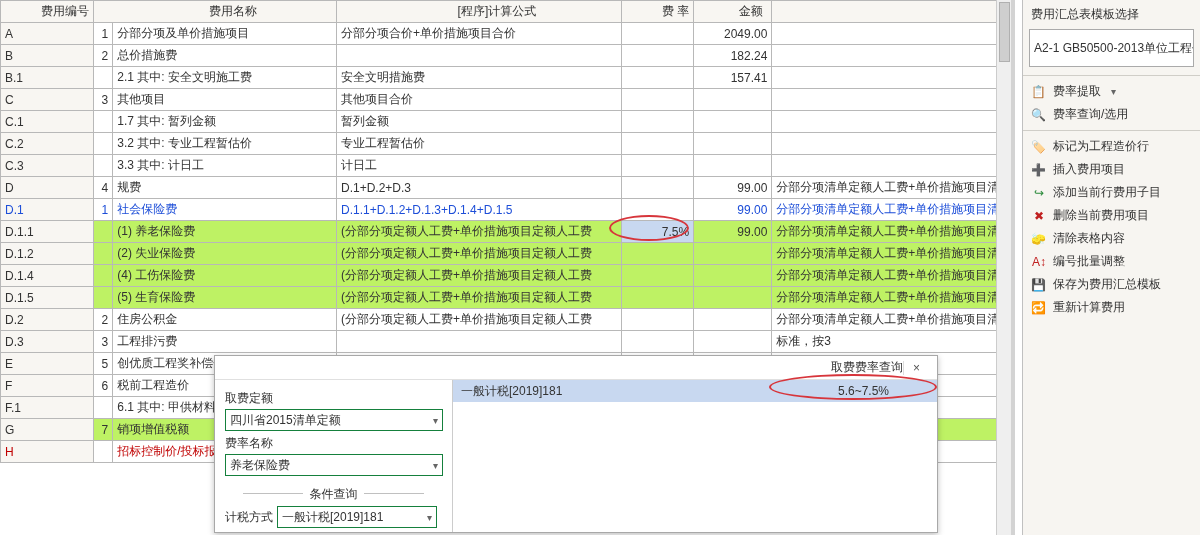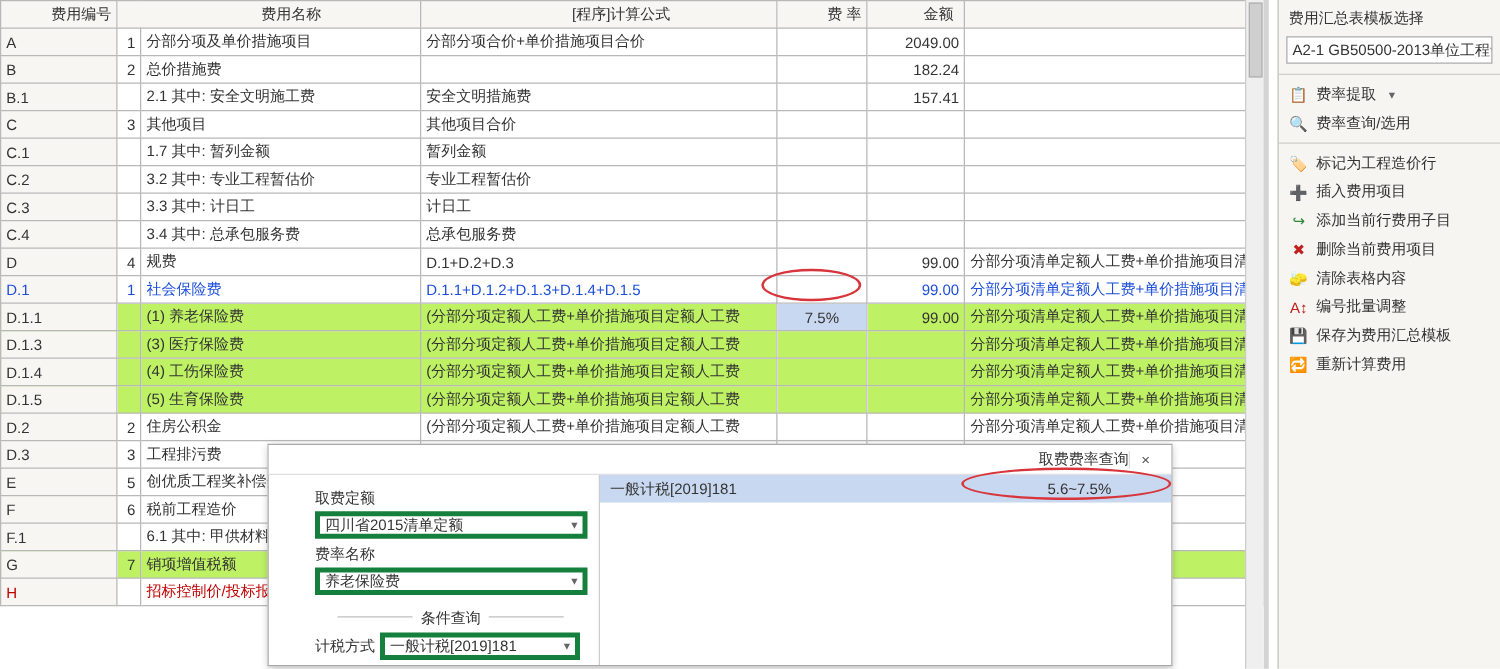--- a/index.html
+++ b/index.html
@@ -5,43 +5,43 @@
 * { box-sizing: border-box; margin: 0; padding: 0; }
 body { font-family: "Microsoft YaHei", Arial, sans-serif; font-size: 12px; color: #333; background: #fff; width: 1200px; height: 535px; overflow: hidden; position: relative; }
 .main-area { position: absolute; left: 0; top: 0; width: 1015px; height: 535px; border-right: 4px solid #d3d3d3; }
 .grid { width: 100%; border-collapse: collapse; }
 .grid th, .grid td { border: 1px solid #b8b8b8; padding: 2px 4px; height: 20px; white-space: nowrap; overflow: hidden; }
 .grid th { background: #f8f6f2; font-weight: normal; text-align: center; padding-left: 40px; }
 .col-id { width: 58px; text-align: left; background: #f8f6f2; }
 .col-idx { width: 20px; text-align: right; }
 .col-name { width: 240px; text-align: left; margin-left: 28px; }
 .col-formula { width: 290px; text-align: left; }
-.col-rate { width: 70px; text-align: center; }
+.col-rate { width: 70px; text-align: right; }
 .col-amount { width: 80px; text-align: right; }
 .col-remark { width: 240px; text-align: left; overflow: hidden; }
 .blue-text { color: #1d4ed8; }
 .red-text { color: #c00000; }
 .pink-bg { background: #bef264; }
 .rate-sel { background: #c8d8f0; }
 .circle { position: absolute; border: 2px solid #d7353b; border-radius: 50%; pointer-events: none; }
 .dialog { position: absolute; left: 214px; top: 355px; width: 724px; height: 178px; background: #fff; border: 1px solid #a8a8a8; box-shadow: 0 2px 6px rgba(0,0,0,.25); }
 .dialog-title { background: #fff; height: 24px; border-bottom: 1px solid #e0e0e0; padding: 3px 8px; display: flex; justify-content: flex-end; align-items: center; }
 .dialog-close { width: 26px; text-align: center; color: #555; cursor: pointer; border-left: 1px solid #ddd; }
-.dialog-body { display: flex; height: calc(100% - 24px); margin-left: 27px; }
+.dialog-body { display: flex; height: calc(100% - 24px); }
 .dlg-left { width: 238px; border-right: 1px solid #ccc; padding: 6px 10px; }
 .dlg-right { flex: 1; }
 .dlg-label { margin: 4px 0 2px 0; }
-.dlg-select { width: 218px; height: 22px; border: 4px solid #15803d; background: #fff; padding: 0 4px; display: flex; justify-content: space-between; align-items: center; }
+.dlg-select { width: 218px; height: 22px; border: 1px solid #15803d; background: #fff; padding: 0 4px; display: flex; justify-content: space-between; align-items: center; }
 .dlg-sep { position: relative; text-align: center; margin: 10px 0 6px; height: 14px; }
 .dlg-sep::before, .dlg-sep::after { content: ""; position: absolute; top: 7px; width: 60px; border-top: 1px solid #c0c0c0; }
 .dlg-sep::before { left: 18px; } .dlg-sep::after { right: 18px; }
 .dlg-result-row { height: 22px; background: #c8d8f0; padding: 2px 8px; display: flex; justify-content: space-between; align-items: center; }
 .side-panel { position: absolute; right: 0; top: 0; width: 178px; height: 535px; background: #f7f5f1; border-left: 1px solid #c0c0c0; }
 .side-title { padding: 6px 8px; font-size: 12px; }
-.side-select { margin: 0 6px 8px; height: 22px; background: #fff; border: 1px solid #aaa; padding: 2px 4px; display: flex; justify-content: space-between; align-items: center; overflow: hidden; white-space: nowrap; }
+.side-select { margin: 0 6px 8px; height: 22px; background: #fff; border: 1px solid #aaa; padding: 18px 4px; display: flex; justify-content: space-between; align-items: center; overflow: hidden; white-space: nowrap; }
 .side-hr { border-top: 1px solid #d0cec8; margin: 4px 0; }
 .side-item { display: flex; align-items: center; padding: 3px 8px; cursor: pointer; gap: 6px; }
 .side-icon { width: 16px; height: 16px; display: inline-flex; align-items: center; justify-content: center; }
 .caret { font-size: 10px; color: #666; }
 .scrollbar-v { position: absolute; right: 0; top: 0; width: 15px; height: 535px; background: #efefef; border-left: 1px solid #ccc; }
 .sb-thumb { position: absolute; left: 2px; top: 2px; width: 11px; height: 60px; background: #cfcfcf; border: 1px solid #b0b0b0; }
 </style>
 </head>
 <body>
 
@@ -115,29 +115,20 @@
         <tr class="">
           <td class="col-id">C.3</td>
           <td class="col-idx"></td>
           <td class="col-name">3.3 其中: 计日工</td>
           <td class="col-formula">计日工</td>
           <td class="col-rate"></td>
           <td class="col-amount"></td>
           <td class="col-remark "></td>
         </tr>
         <tr class="">
-          <td class="col-id">C.4</td>
-          <td class="col-idx"></td>
-          <td class="col-name">3.4 其中: 总承包服务费</td>
-          <td class="col-formula">总承包服务费</td>
-          <td class="col-rate"></td>
-          <td class="col-amount"></td>
-          <td class="col-remark "></td>
-        </tr>
-        <tr class="">
           <td class="col-id">D</td>
           <td class="col-idx">4</td>
           <td class="col-name">规费</td>
           <td class="col-formula">D.1+D.2+D.3</td>
           <td class="col-rate"></td>
           <td class="col-amount">99.00</td>
           <td class="col-remark ">分部分项清单定额人工费+单价措施项目清</td>
         </tr>
         <tr class="blue-text">
           <td class="col-id">D.1</td>
@@ -151,23 +142,23 @@
         <tr class="pink-bg">
           <td class="col-id">D.1.1</td>
           <td class="col-idx"></td>
           <td class="col-name">(1) 养老保险费</td>
           <td class="col-formula">(分部分项定额人工费+单价措施项目定额人工费</td>
           <td class="col-rate rate-sel">7.5%</td>
           <td class="col-amount">99.00</td>
           <td class="col-remark pink-bg">分部分项清单定额人工费+单价措施项目清</td>
         </tr>
         <tr class="pink-bg">
-          <td class="col-id">D.1.3</td>
-          <td class="col-idx"></td>
-          <td class="col-name">(3) 医疗保险费</td>
+          <td class="col-id">D.1.2</td>
+          <td class="col-idx"></td>
+          <td class="col-name">(2) 失业保险费</td>
           <td class="col-formula">(分部分项定额人工费+单价措施项目定额人工费</td>
           <td class="col-rate"></td>
           <td class="col-amount"></td>
           <td class="col-remark pink-bg">分部分项清单定额人工费+单价措施项目清</td>
         </tr>
         <tr class="pink-bg">
           <td class="col-id">D.1.4</td>
           <td class="col-idx"></td>
           <td class="col-name">(4) 工伤保险费</td>
           <td class="col-formula">(分部分项定额人工费+单价措施项目定额人工费</td>

